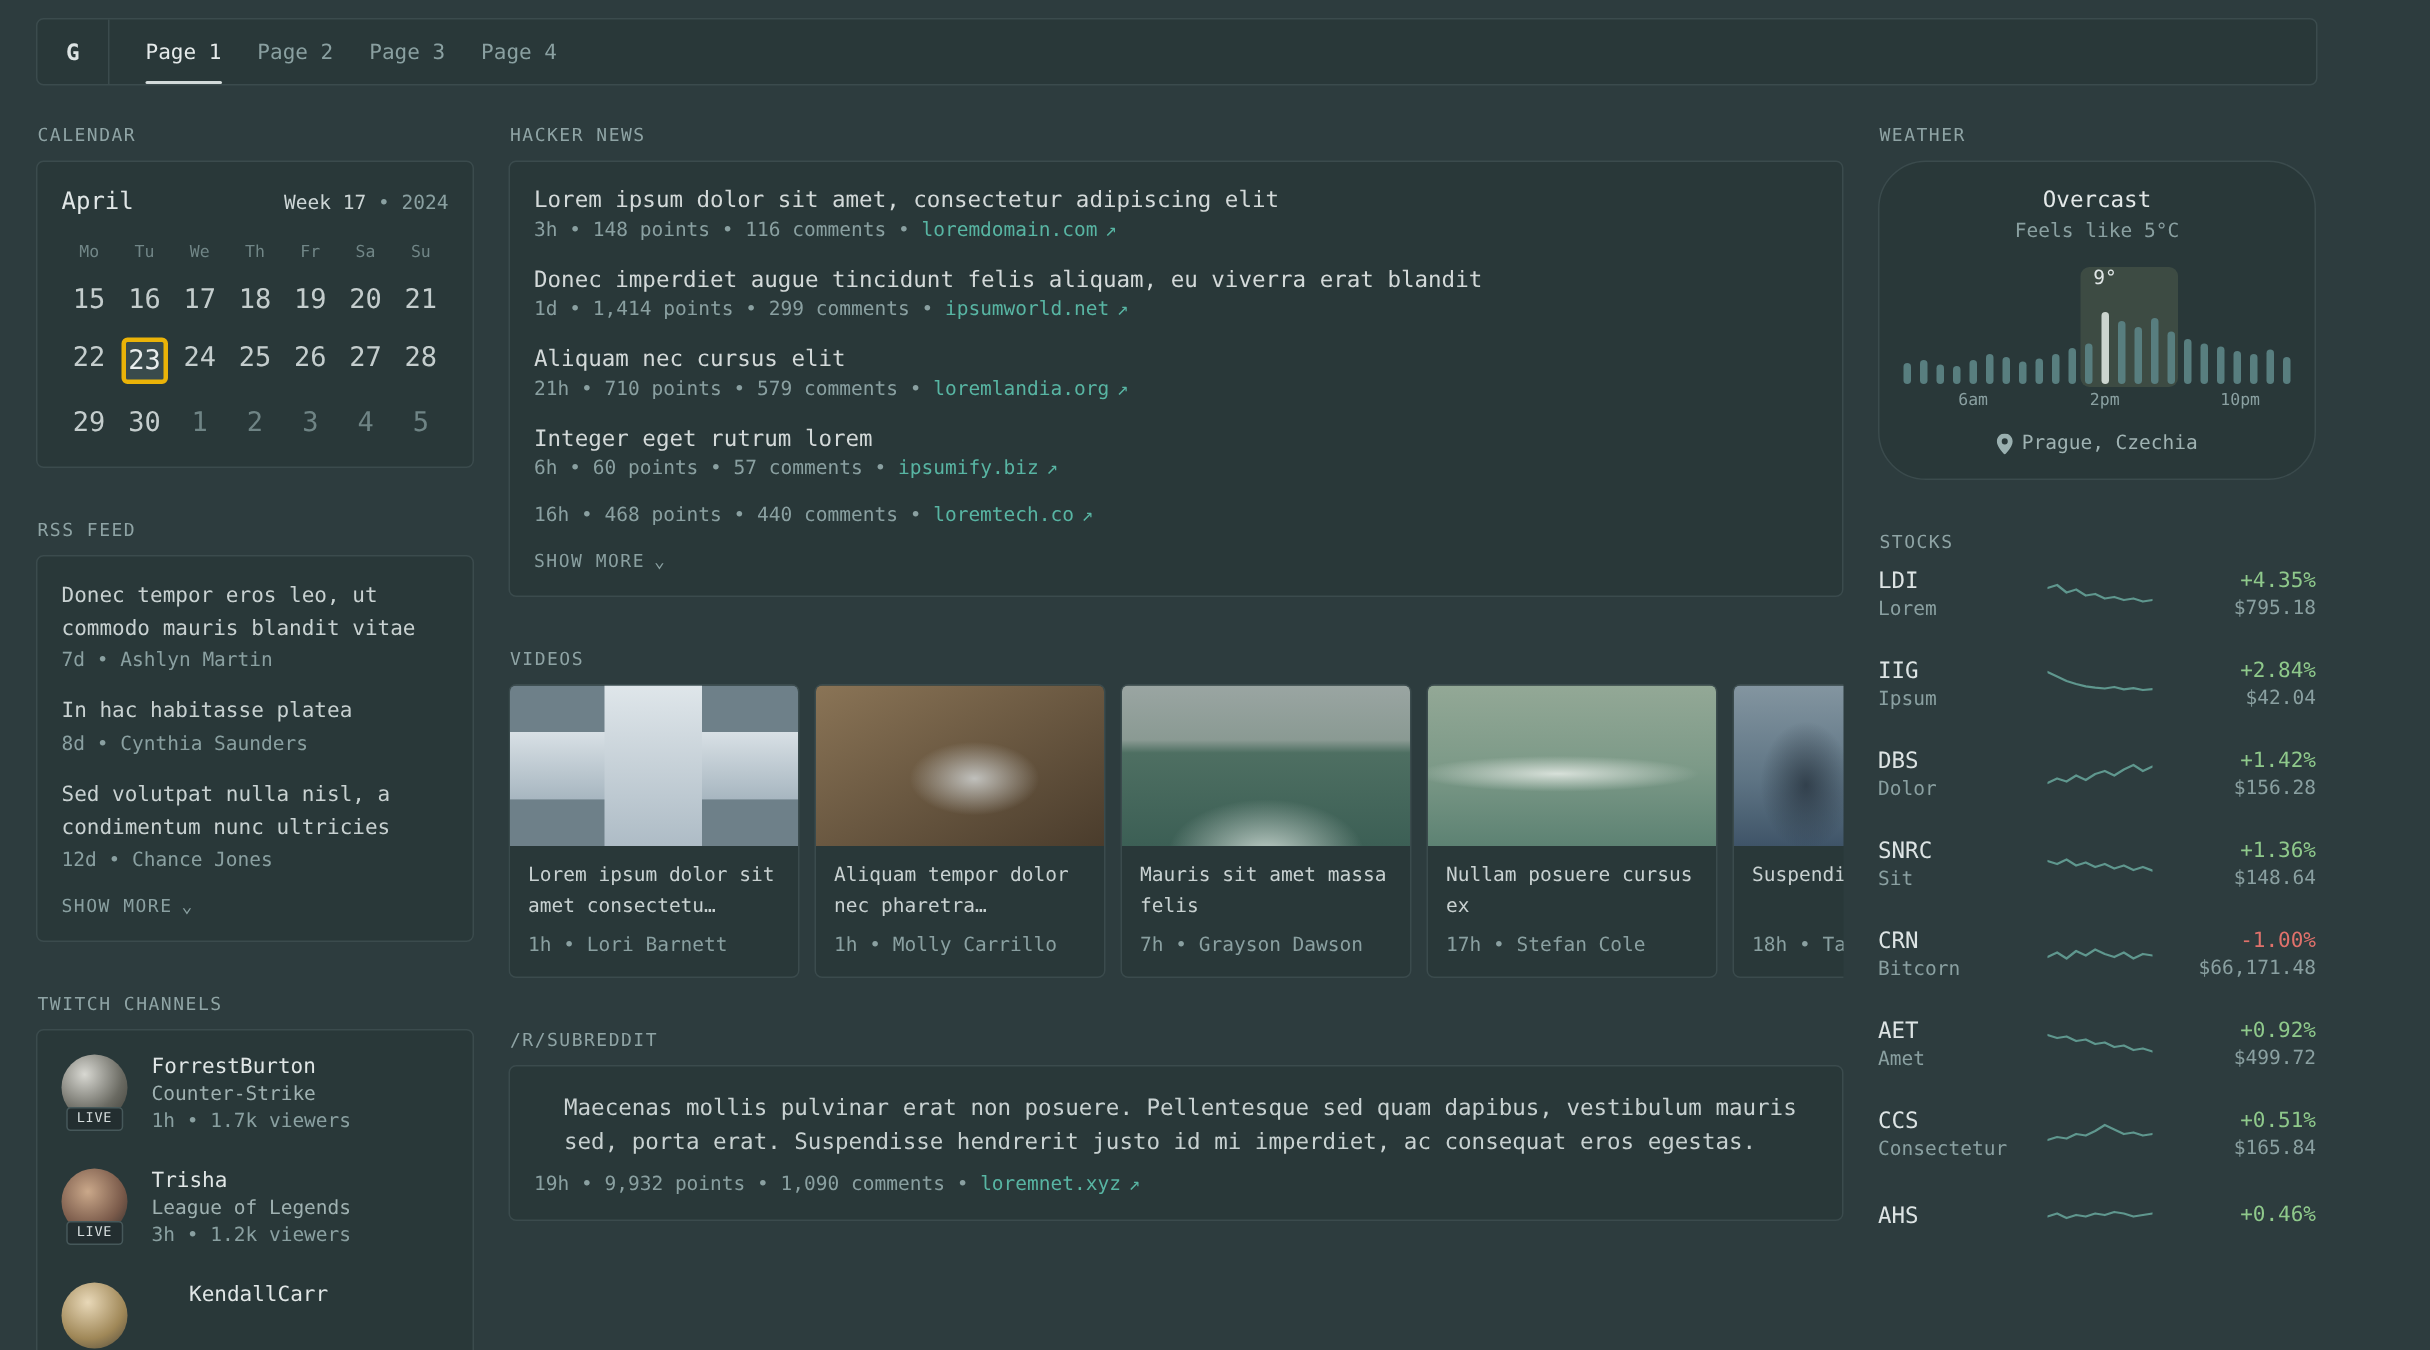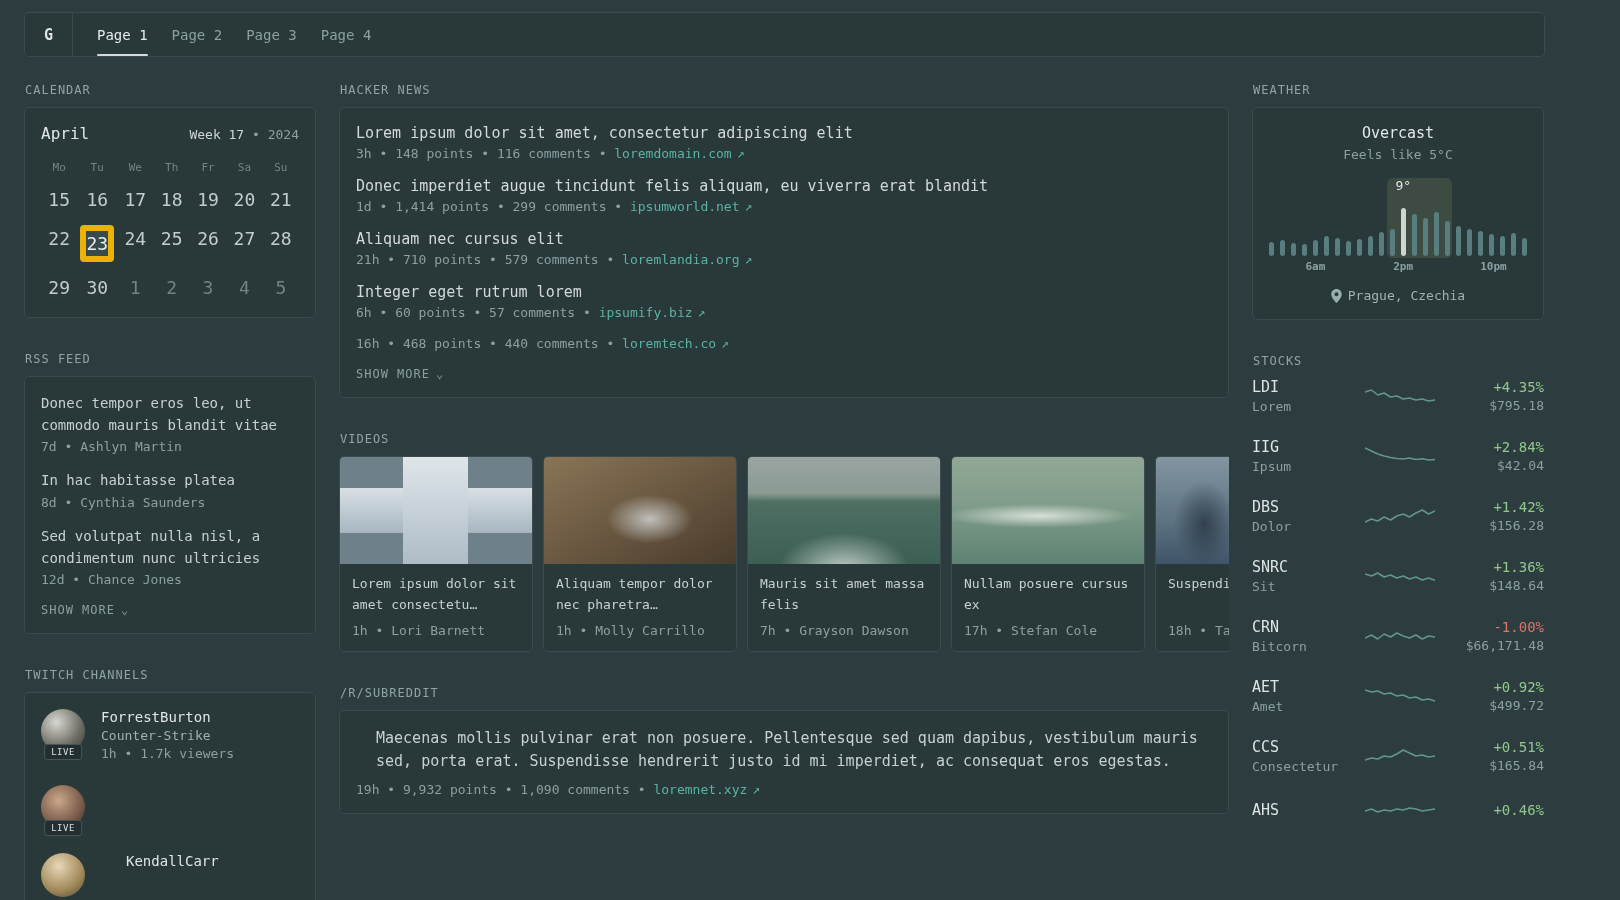--- a/index.html
+++ b/index.html
@@ -66,21 +66,21 @@
   .cal-week { color: #cdd6d6; }
   .cal-sep, .cal-year { color: #8aa0a1; }
   .cal-grid {
     margin-top: 18px; display: grid; grid-template-columns: repeat(7, 1fr);
     row-gap: 12px; text-align: center;
   }
   .cal-h { font-size: 11px; color: #718687; }
   .cal-d { font-size: 18px; color: #c4cdcd; padding: 3px 0; }
   .cal-d.dim { color: #6f8485; }
   .cal-d.selected {
-    background: #394a4c; border: 6px solid #eab308; border-radius: 4px;
+    background: #394a4c; border: 3px solid #eab308; border-radius: 4px;
     color: #e8eded; padding: 2px 0; margin: 0 3px;
   }
 
   
   .feed-item { margin-bottom: 16px; }
   .feed-item:last-of-type { margin-bottom: 0; }
   .feed-headline { font-size: 14px; line-height: 1.55; color: #c8d1d1; cursor: pointer; }
   .feed-item .meta { margin-top: 3px; }
 
   
@@ -144,39 +144,39 @@
   .video-title {
     padding: 10px 12px 0; font-size: 13px; line-height: 1.6;
     color: #c8d1d1; height: 52px; overflow: hidden;
   }
   .video-meta { padding: 7px 12px 13px; font-size: 13px; color: #8aa0a1; }
 
   
   .sub-text { font-size: 15px; line-height: 1.55; color: #c8d1d1; margin-bottom: 8px; cursor: pointer; margin-left: 20px; }
 
   
-  .weather-card { text-align: center; }
+  .weather-card { text-align: center; border-radius: 32px; }
   .weather-cond { color: #e3e8e8; font-size: 15px; }
   .weather-feels { color: #8aa0a1; font-size: 13px; margin-top: 5px; }
   .weather-chart { position: relative; height: 92px; margin-top: 20px; text-align: left; }
   .wx-highlight {
     position: absolute; top: -4px; bottom: 16px;
     background: rgba(200, 212, 140, .13); border-radius: 6px;
   }
   .wx-temp {
     position: absolute; top: -4px; transform: translateX(-50%);
     font-size: 13px; color: #e0e6e6;
   }
   .wx-bars {
     position: absolute; left: 0; right: 0; bottom: 18px; height: 50px;
     display: flex; align-items: flex-end; justify-content: space-between;
   }
   .wbar { width: 5px; border-radius: 3px; background: #587e7f; }
   .wbar.current { background: #ccd5cf; }
-  .wx-times { position: absolute; left: 0; right: 0; bottom: 0; height: 14px; font-weight: bold; }
+  .wx-times { position: absolute; left: 0; right: 0; bottom: 0; height: 14px; }
   .wx-time {
     position: absolute; transform: translateX(-50%);
     font-size: 11px; color: #8aa0a1;
   }
   .weather-loc {
     margin-top: 14px; display: flex; align-items: center; justify-content: center;
     gap: 6px; font-size: 13px; color: #9fb2b2;
   }
 
   
@@ -289,20 +289,25 @@
             <div class="tw-info">
               <div class="tw-name">ForrestBurton</div>
               <div class="tw-game">Counter-Strike</div>
               <div class="tw-meta">1h • 1.7k viewers</div>
             </div>
           </div>
           <div class="tw-item">
             <div class="tw-avatar-wrap">
               <div class="tw-avatar av-2"></div>
               <div class="live-badge">LIVE</div>
+            </div>
+            <div class="tw-info">
+              <div class="tw-name">Trisha</div>
+              <div class="tw-game">League of Legends</div>
+              <div class="tw-meta">3h • 1.2k viewers</div>
             </div>
           </div>
           <div class="tw-item">
             <div class="tw-avatar-wrap">
               <div class="tw-avatar av-3"></div>
             </div>
             <div class="tw-info">
               <div class="tw-name">KendallCarr</div>
             </div>
           </div>

